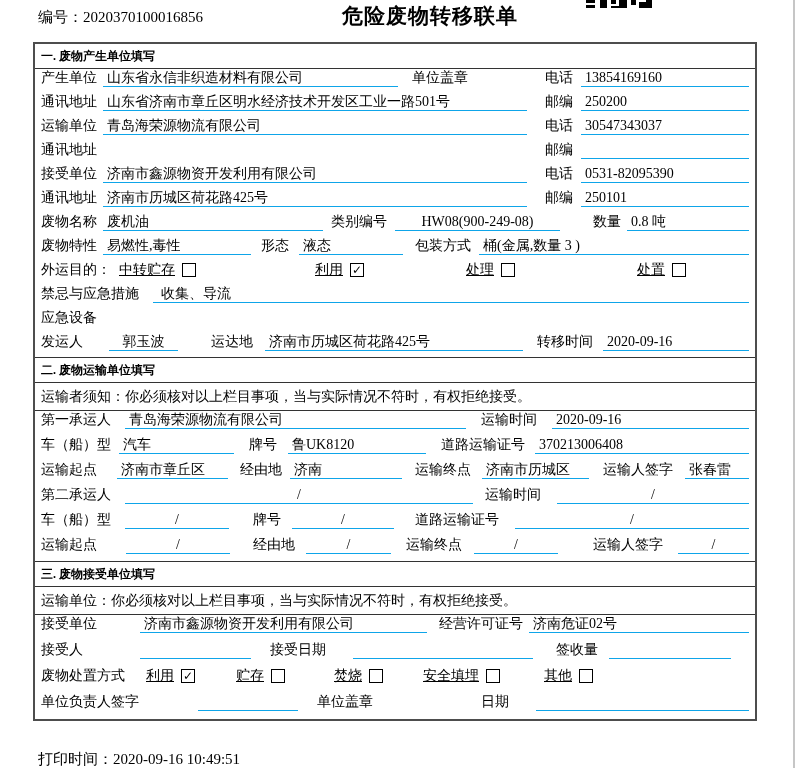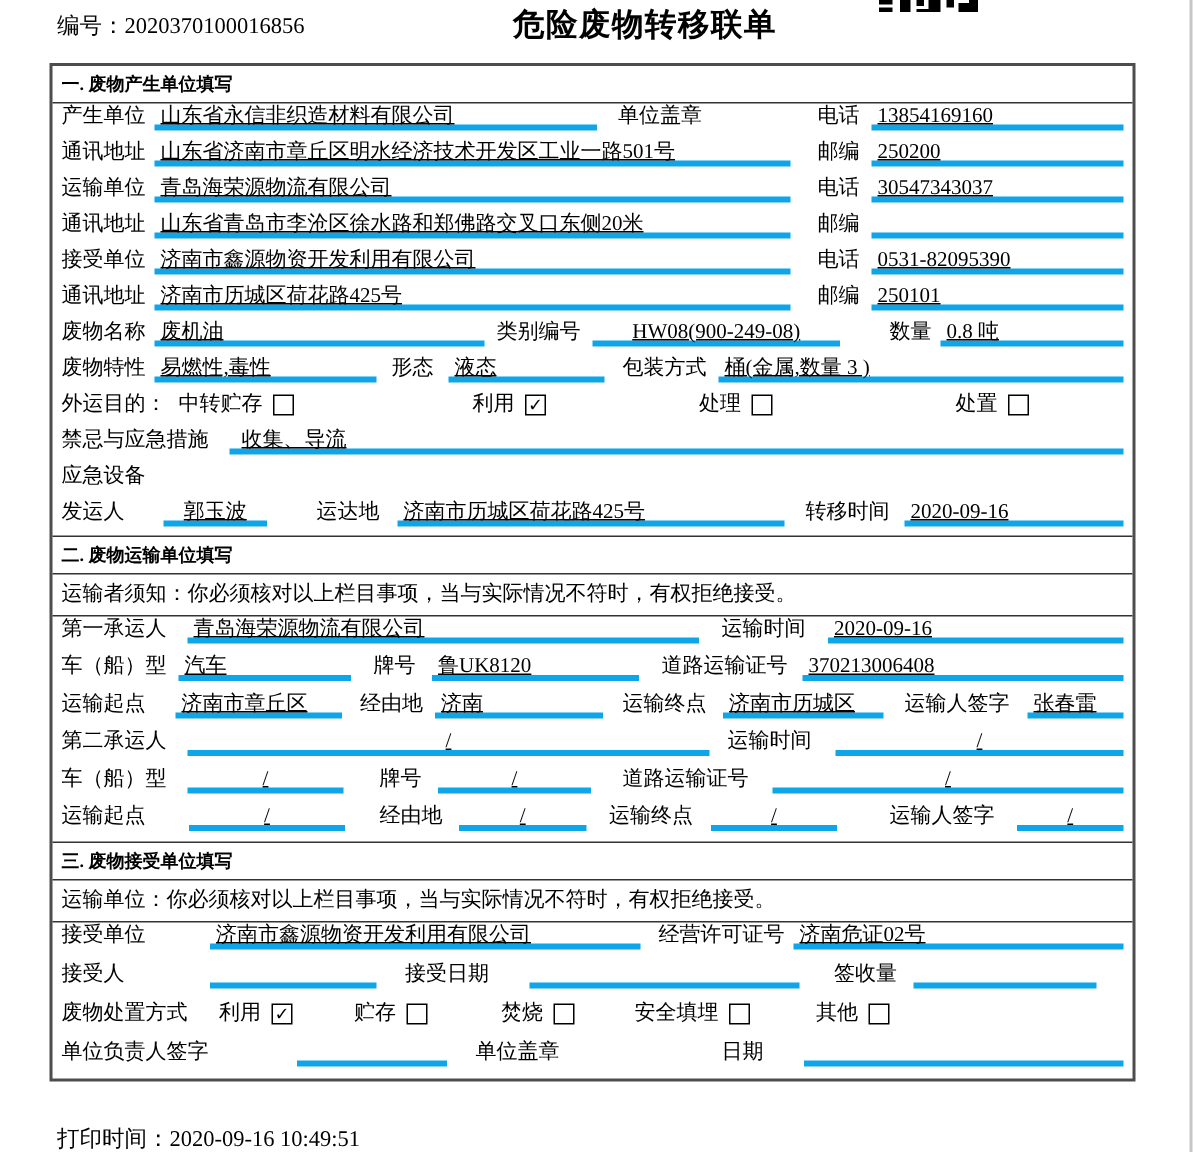--- a/index.html
+++ b/index.html
@@ -21,26 +21,26 @@
       padding:0 6px;border-bottom:1px solid #333;box-sizing:border-box;}
   .notice{height:28px;line-height:27px;font-size:14px;padding:0 6px;
           border-bottom:1px solid #333;box-sizing:border-box;white-space:nowrap;}
 
   .r{display:flex;align-items:flex-start;padding:0 6px 3px 6px;box-sizing:border-box;
      font-size:14px;white-space:nowrap;}
   .s1 .r{height:24px;}
   .s2 .r{height:25px;}
   .s3 .r{height:26px;}
   .l{flex:none;height:18px;line-height:18px;}
-  .v{flex:none;height:18px;line-height:18px;border-bottom:4px solid #0ea5e9;
-     padding:0 4px;box-sizing:border-box;overflow:visible;text-decoration:underline;}
+  .v{flex:none;height:18px;line-height:18px;border-bottom:1px solid #0ea5e9;
+     padding:0 4px;box-sizing:border-box;overflow:visible;}
   .g{flex:1;}
   .c{text-align:center;}
 
-  .cb{display:inline-flex;align-items:flex-end;height:18px;line-height:18px;flex:none;}
+  .cb{display:inline-flex;align-items:flex-end;height:18px;line-height:18px;flex:none;text-decoration:underline;}
   .box{width:12px;height:12px;border:1px solid #000;margin-left:7px;margin-bottom:2px;
        position:relative;flex:none;}
   .box.on::after{content:"\2713";position:absolute;left:1px;top:-3px;font-size:12px;
        font-family:"DejaVu Sans",sans-serif;font-weight:bold;}
 
   .print{position:absolute;left:38px;top:750px;font-size:15px;white-space:nowrap;}
 </style>
 </head>
 <body>
 
@@ -86,21 +86,20 @@
 
       <div class="r">
         <span class="l">运输单位</span>
         <span class="v" style="margin-left:6px;width:424px">青岛海荣源物流有限公司</span>
         <span class="l" style="margin-left:auto">电话</span>
         <span class="v" style="margin-left:8px;width:168px">30547343037</span>
       </div>
 
       <div class="r">
         <span class="l">通讯地址</span>
-        <span class="v" style="margin-left:6px;width:424px">山东省青岛市李沧区徐水路和郑佛路交叉口东侧20米</span>
         <span class="l" style="margin-left:auto">邮编</span>
         <span class="v" style="margin-left:8px;width:168px"></span>
       </div>
 
       <div class="r">
         <span class="l">接受单位</span>
         <span class="v" style="margin-left:6px;width:424px">济南市鑫源物资开发利用有限公司</span>
         <span class="l" style="margin-left:auto">电话</span>
         <span class="v" style="margin-left:8px;width:168px">0531-82095390</span>
       </div>

